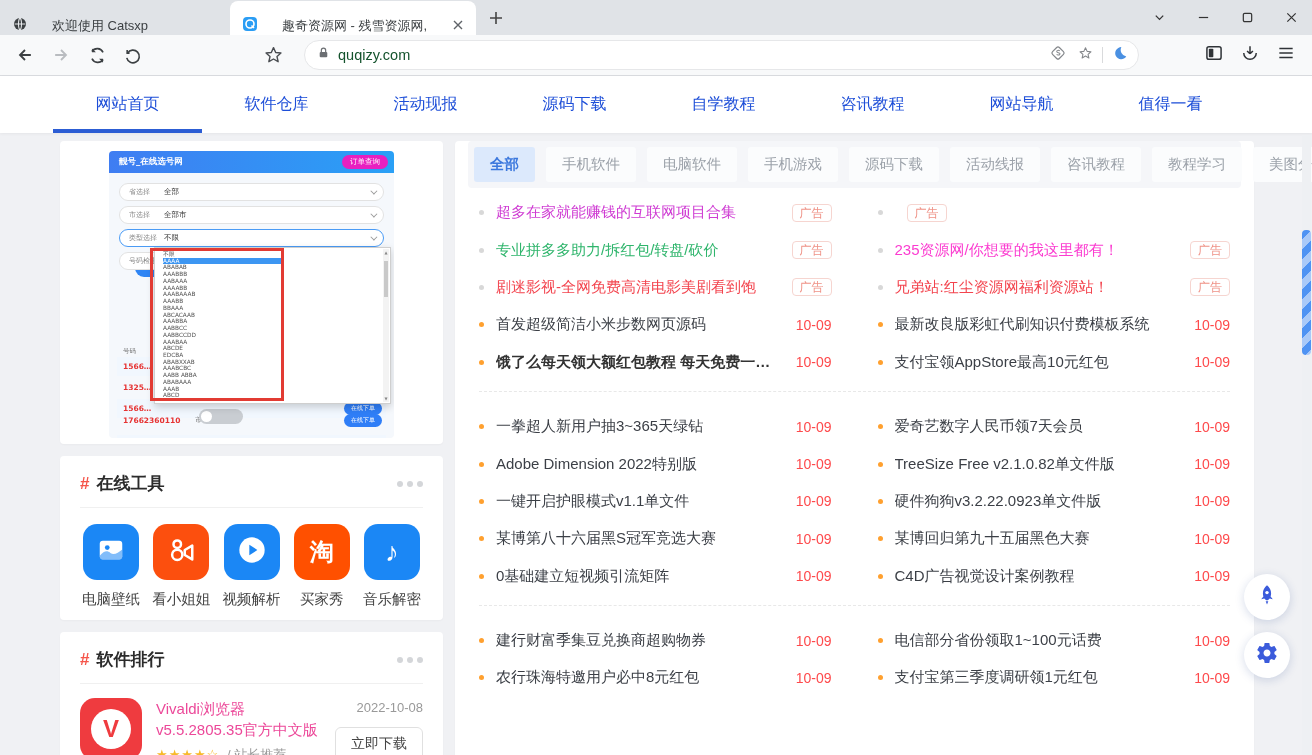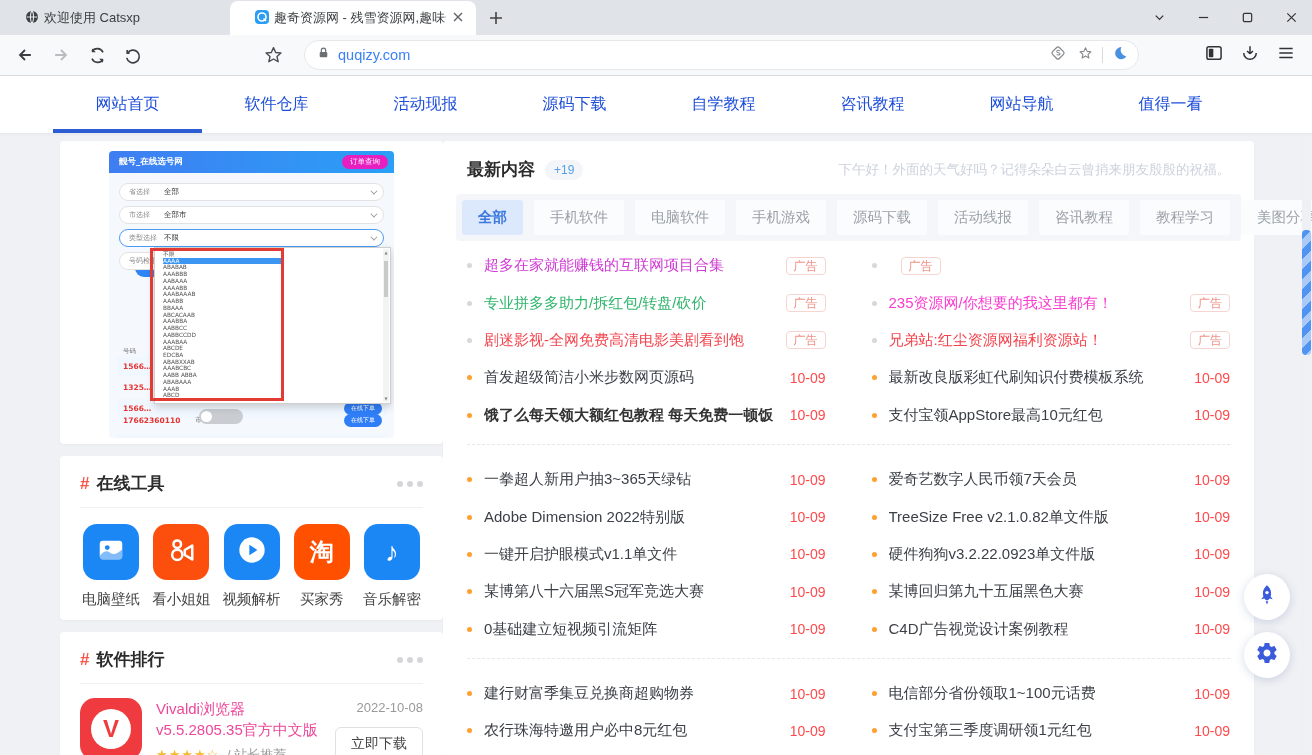--- a/index.html
+++ b/index.html
@@ -2,41 +2,41 @@
 <html><head>
 <meta charset="utf-8">
 <style>
   *{box-sizing:border-box;margin:0;padding:0;}
   html,body{width:1312px;height:755px;}
   body{font-family:"Liberation Sans","DejaVu Sans",sans-serif;background:#f0f1f4;overflow:hidden;}
   .screen{position:relative;width:1312px;height:755px;overflow:hidden;background:#f0f1f4;}
 
   
   .tabbar{height:35px;background:#e0e3e7;display:flex;align-items:flex-end;position:relative;}
-  .btab{display:flex;align-items:center;gap:4px;height:34px;padding:0 10px 0 24px;width:230px;font-size:13px;color:#3c4043;}
+  .btab{display:flex;align-items:flex-end;gap:24px;height:34px;padding:0 10px 0 12px;width:230px;font-size:13px;color:#3c4043;}
   .btab.active{background:#fff;border-radius:8px 8px 0 0;width:246px;}
   .btab .t-title{flex:1;min-width:0;white-space:nowrap;overflow:hidden;}
   .tab-x{color:#5f6368;font-size:14px;line-height:1;padding:2px;}
   .newtab{width:28px;height:28px;display:flex;align-items:center;justify-content:center;color:#444;font-size:18px;margin:0 0 3px 6px;}
   .wincontrols{position:absolute;right:8px;top:0;height:35px;display:flex;align-items:center;gap:30px;padding-right:6px;}
   .wc{width:14px;height:14px;display:flex;align-items:center;justify-content:center;}
   .toolbar{height:41px;background:#f8f9fa;display:flex;align-items:center;padding:0 12px;gap:10px;border-bottom:1px solid #dadce0;}
   .tbicon{width:26px;height:26px;display:flex;align-items:center;justify-content:center;border-radius:50%;}
   .urlbar{flex:1;height:30px;background:#fff;border:1px solid #e6e7e9;border-radius:16px;display:flex;align-items:center;padding:0 10px 0 12px;margin:0 8px;max-width:835px;}
-  .urltext{font-size:14.5px;color:#3b82f6;flex:1;margin-left:8px;}
+  .urltext{font-size:14.5px;color:#14532d;flex:1;margin-left:8px;}
   .urlbar .sep{width:1px;height:16px;background:#d9dadc;margin:0 8px;}
   .rtools{display:flex;align-items:center;gap:16px;margin-left:auto;padding-right:4px;}
 
   
   .sitenav{height:57px;background:#fff;display:flex;padding-left:53px;box-shadow:0 1px 3px rgba(0,0,0,.05);position:relative;z-index:5;}
   .navitem{width:149px;display:flex;align-items:center;justify-content:center;font-size:16px;color:#1d4ed8;position:relative;cursor:pointer;}
   .navitem.active::after{content:"";position:absolute;left:0;right:0;bottom:0;height:4px;background:#2c5dd4;}
 
   
-  .page{height:622px;padding:8px 58px 0 60px;display:flex;gap:0;align-items:flex-start;overflow:hidden;}
+  .page{height:622px;padding:8px 58px 0 60px;display:flex;gap:12px;align-items:flex-start;overflow:hidden;}
   .card{background:#fff;border-radius:4px;box-shadow:0 1px 2px rgba(0,0,0,.03);}
   .col-left{width:383px;flex:none;display:flex;flex-direction:column;gap:12px;}
 
   
   .card-feat{height:303px;padding:10px 0 0 0;display:flex;justify-content:center;}
   .thumb{position:relative;width:285px;height:287px;background:#f5f8fc;border-radius:4px;overflow:hidden;font-family:"DejaVu Sans",sans-serif;}
   .th-abs{position:absolute;}
   .th-head{left:0;right:0;top:0;height:22px;background:linear-gradient(90deg,#3f7df2,#2aa0f6);color:#fff;font-size:8.5px;font-weight:bold;display:flex;align-items:center;padding:0 6px 0 10px;z-index:1;}
   .th-querybtn{margin-left:auto;background:#e81fc0;border-radius:8px;font-size:7.5px;font-weight:normal;padding:2px 8px;font-family:Liberation Serif, serif;}
   .th-field{left:10px;right:10px;height:18px;border:1px solid #e2e2e2;border-radius:9px;background:#fff;display:flex;align-items:center;z-index:2;}
@@ -420,25 +420,20 @@
           <div class="rank-right">
             <span class="rank-date">2022-10-08</span>
             <button class="dl-btn">立即下载</button>
           </div>
         </div>
 
       </div>
     </div>
 
     <div class="card card-main">
-      <div class="main-head">
-        <span class="main-title">最新内容</span>
-        <span class="badge">+19</span>
-        <span class="greeting">下午好！外面的天气好吗？记得朵朵白云曾捎来朋友殷殷的祝福。</span>
-      </div>
 
       <div class="tabstrip">
         <span class="mtab active">全部</span>
         <span class="mtab">手机软件</span>
         <span class="mtab">电脑软件</span>
         <span class="mtab">手机游戏</span>
         <span class="mtab">源码下载</span>
         <span class="mtab">活动线报</span>
         <span class="mtab">咨讯教程</span>
         <span class="mtab">教程学习</span>

